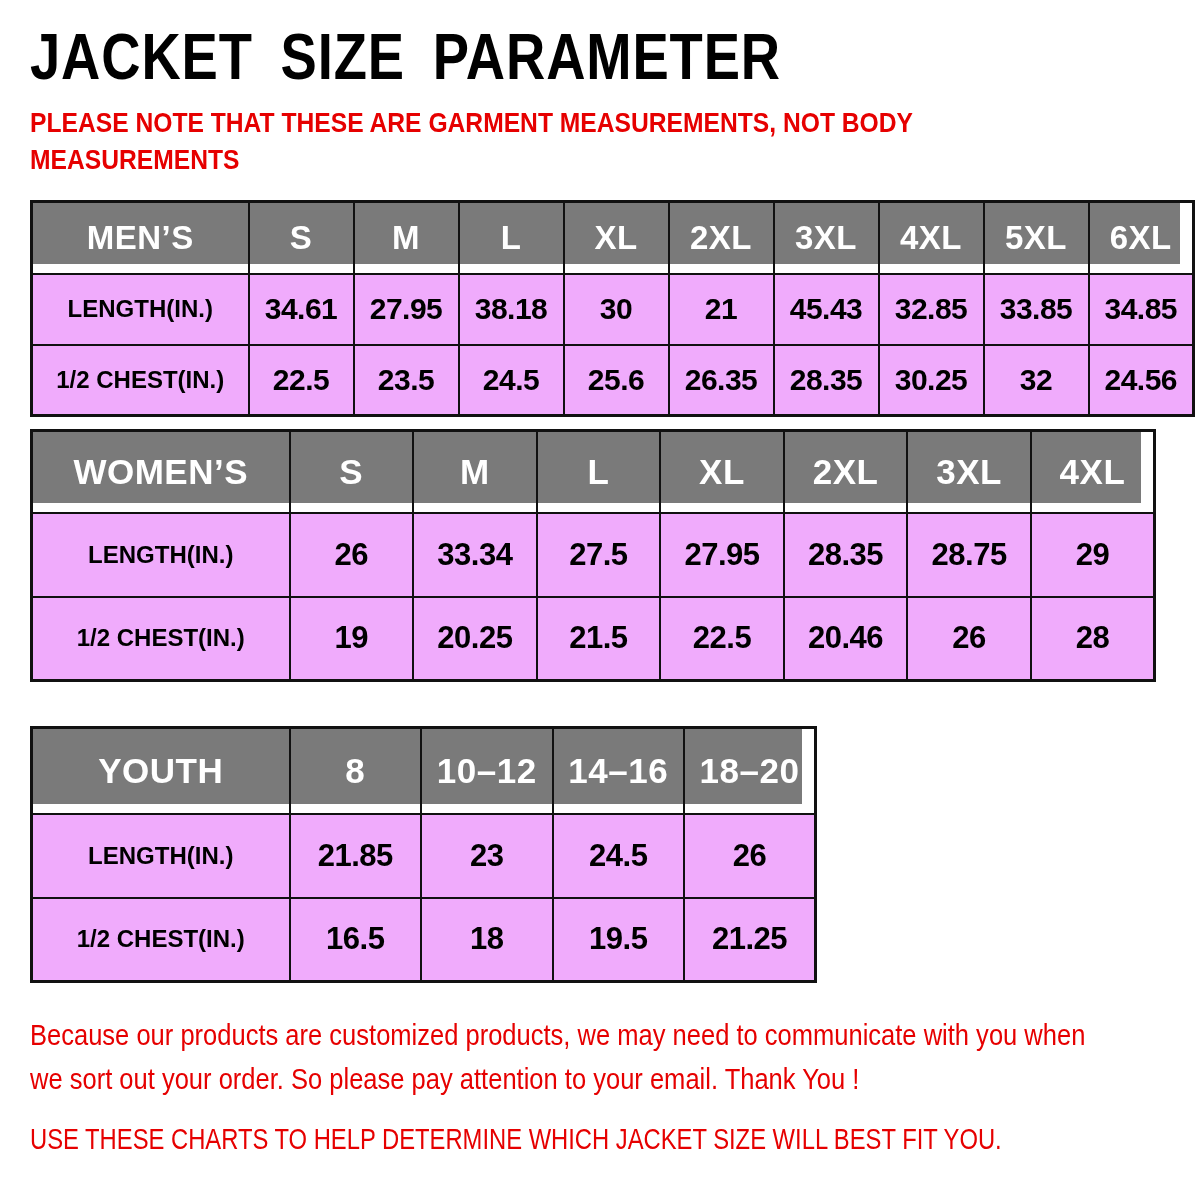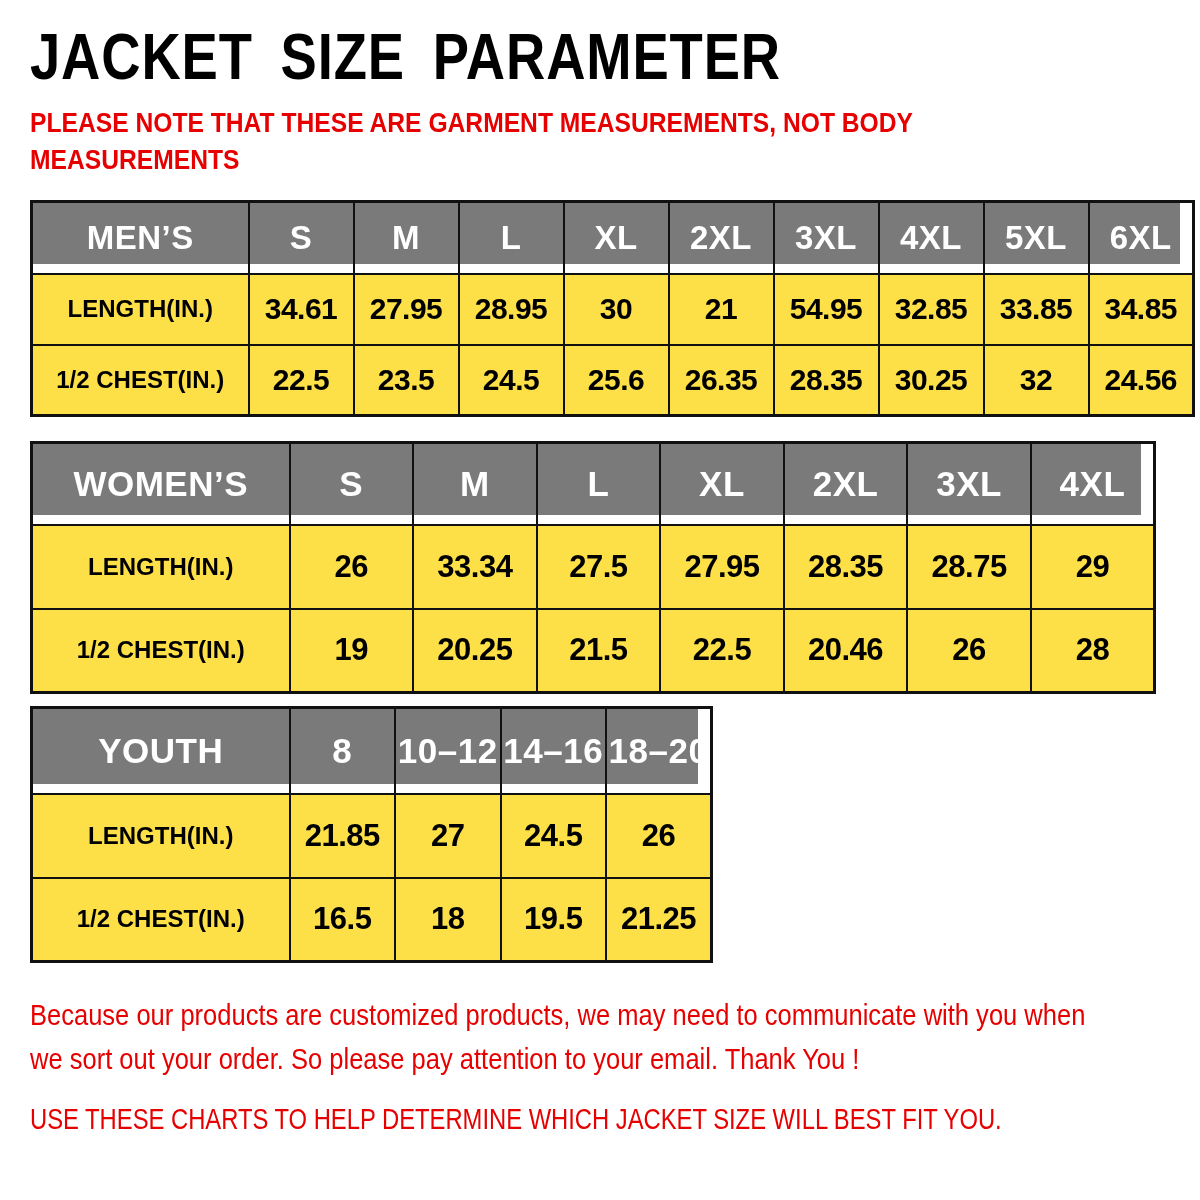--- a/index.html
+++ b/index.html
@@ -31,21 +31,21 @@
     font-weight: 700;
     color: #e60000;
     transform: scaleX(0.88);
     transform-origin: left top;
   }
 
   table.size-table {
     border-collapse: collapse;
     table-layout: fixed;
     border: 3px solid #111;
-    background: #fde047;
+    background: #f0abfc;
   }
   table.size-table th,
   table.size-table td {
     border: 2px solid #111;
     text-align: center;
     vertical-align: middle;
     padding: 0;
   }
   table.size-table th {
     background: #7a7a7a;
@@ -66,26 +66,26 @@
   td.val {
     font-size: 30px;
     font-weight: 600;
     letter-spacing: -0.5px;
   }
 
   #mens-table  { margin-top: 22px; width: 1165px; }
   #mens-table th { height: 72px; }
   #mens-table td { height: 71px; }
 
-  #womens-table { margin-top: 24px; width: 1126px; }
+  #womens-table { margin-top: 12px; width: 1126px; }
   #womens-table th { height: 82px; font-size: 35px; }
   #womens-table td { height: 84px; }
   #womens-table td.val { font-size: 31px; }
 
-  #youth-table { margin-top: 12px; width: 683px; }
+  #youth-table { margin-top: 44px; width: 787px; }
   #youth-table th { height: 86px; font-size: 35px; }
   #youth-table td { height: 84px; }
   #youth-table td.val { font-size: 31px; }
 
   .footer-communication {
     margin-top: 30px;
     width: 1240px;
     font-size: 29px;
     line-height: 44px;
     font-weight: 400;
@@ -136,24 +136,24 @@
       <th>4XL</th>
       <th>5XL</th>
       <th>6XL</th>
     </tr>
   </thead>
   <tbody>
     <tr>
       <td class="row-label">LENGTH(IN.)</td>
       <td class="val">34.61</td>
       <td class="val">27.95</td>
-      <td class="val">28.95</td>
+      <td class="val">38.18</td>
       <td class="val">30</td>
       <td class="val">21</td>
-      <td class="val">54.95</td>
+      <td class="val">45.43</td>
       <td class="val">32.85</td>
       <td class="val">33.85</td>
       <td class="val">34.85</td>
     </tr>
     <tr>
       <td class="row-label">1/2 CHEST(IN.)</td>
       <td class="val">22.5</td>
       <td class="val">23.5</td>
       <td class="val">24.5</td>
       <td class="val">25.6</td>
@@ -227,21 +227,21 @@
       <th>8</th>
       <th>10–12</th>
       <th>14–16</th>
       <th>18–20</th>
     </tr>
   </thead>
   <tbody>
     <tr>
       <td class="row-label">LENGTH(IN.)</td>
       <td class="val">21.85</td>
-      <td class="val">27</td>
+      <td class="val">23</td>
       <td class="val">24.5</td>
       <td class="val">26</td>
     </tr>
     <tr>
       <td class="row-label">1/2 CHEST(IN.)</td>
       <td class="val">16.5</td>
       <td class="val">18</td>
       <td class="val">19.5</td>
       <td class="val">21.25</td>
     </tr>

